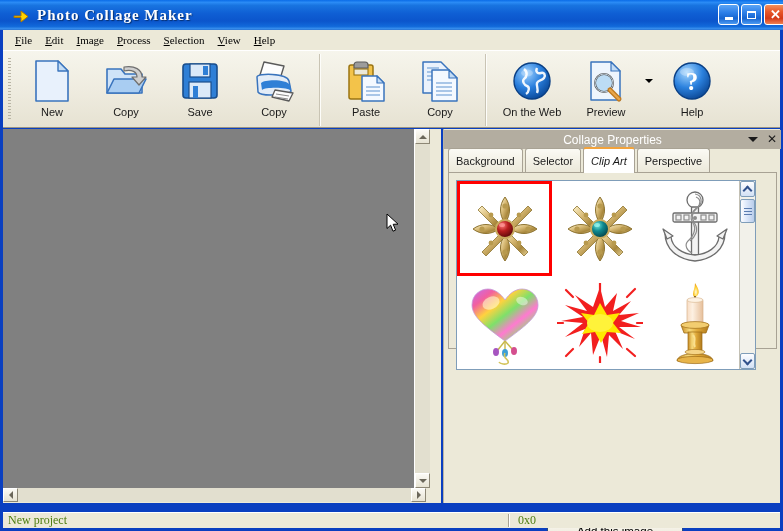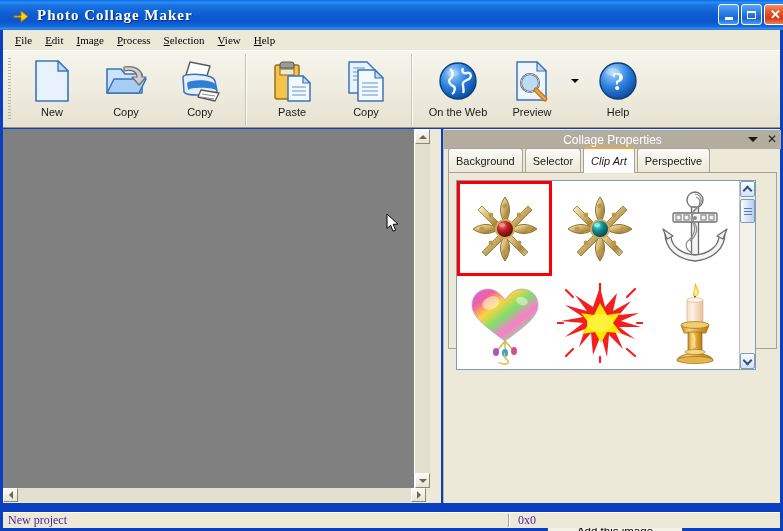--- a/index.html
+++ b/index.html
@@ -424,21 +424,21 @@
     width: 777px; height: 16px;
     background: #ece9d8;
     border-top: 1px solid #ffffff;
     box-sizing: border-box;
     display: flex;
     align-items: center;
   }
   .status-cell {
     font-family: "Liberation Serif", serif;
     font-size: 12px;
-    color: #4c1d95;
+    color: #4d7c0f;
     padding-left: 5px;
     box-sizing: border-box;
     height: 16px;
     display: flex;
     align-items: center;
     white-space: nowrap;
   }
   .status-main { width: 505px; }
   .status-sep  { width: 1px; height: 13px; background: #a8a294; border-right:1px solid #fff; }
   .status-size { width: 180px; padding-left: 8px; }
@@ -495,20 +495,32 @@
       <div class="tb-ico">
         <svg width="44" height="44" viewBox="0 0 44 44">
           <path d="M3 10 H17 L21 15 H38 V34 H3 Z" fill="#cfe3f8" stroke="#3a74bd" stroke-width="1.6" stroke-linejoin="round"></path>
           <path d="M3 34 L10 20 H42 L35 34 Z" fill="#a9cdf2" stroke="#3a74bd" stroke-width="1.6" stroke-linejoin="round"></path>
           <path d="M20 8 C31 6 38 11 38 18 L42 18 L35 26 L28 18 L33 18 C33 13 28 10 20 12 Z" fill="#cfcfcf" stroke="#6f6f6f" stroke-width="1.2" stroke-linejoin="round"></path>
         </svg>
       </div>
       <div class="tb-label">Copy</div>
     </div>
 
+    <div class="tb-btn">
+      <div class="tb-ico">
+        <svg width="40" height="40" viewBox="0 0 40 40">
+          <rect x="3" y="3" width="34" height="34" rx="3" fill="#2f7fd6" stroke="#1a4e8c" stroke-width="1.6"></rect>
+          <rect x="10" y="3" width="20" height="13" fill="#dbe9f8" stroke="#1a4e8c" stroke-width="1.2"></rect>
+          <rect x="23" y="5" width="5" height="9" fill="#2f7fd6"></rect>
+          <rect x="9" y="21" width="22" height="16" fill="#dbe9f8" stroke="#1a4e8c" stroke-width="1.2"></rect>
+          <rect x="13" y="25" width="5" height="12" fill="#2f7fd6"></rect>
+        </svg>
+      </div>
+      <div class="tb-label">Save</div>
+    </div>
 
     <div class="tb-btn">
       <div class="tb-ico">
         <svg width="46" height="44" viewBox="0 0 46 44">
           <path d="M13 3 L33 7 L29 20 L9 16 Z" fill="#fdfdfd" stroke="#5a5a5a" stroke-width="1.4" stroke-linejoin="round"></path>
           <path d="M6 18 C6 14 36 14 38 22 L40 32 C40 36 10 38 7 33 Z" fill="#e3ecf7" stroke="#3a74bd" stroke-width="1.5" stroke-linejoin="round"></path>
           <path d="M10 24 C14 20 36 20 39 26 L40 32 C38 28 14 28 11 31 Z" fill="#2f7fd6"></path>
           <path d="M24 31 L42 34 L38 42 L21 38 Z" fill="#fdfdfd" stroke="#5a5a5a" stroke-width="1.3" stroke-linejoin="round"></path>
           <path d="M25 35 L38 37 M24 38 L37 40" stroke="#8a8a8a" stroke-width="1"></path>
         </svg>

